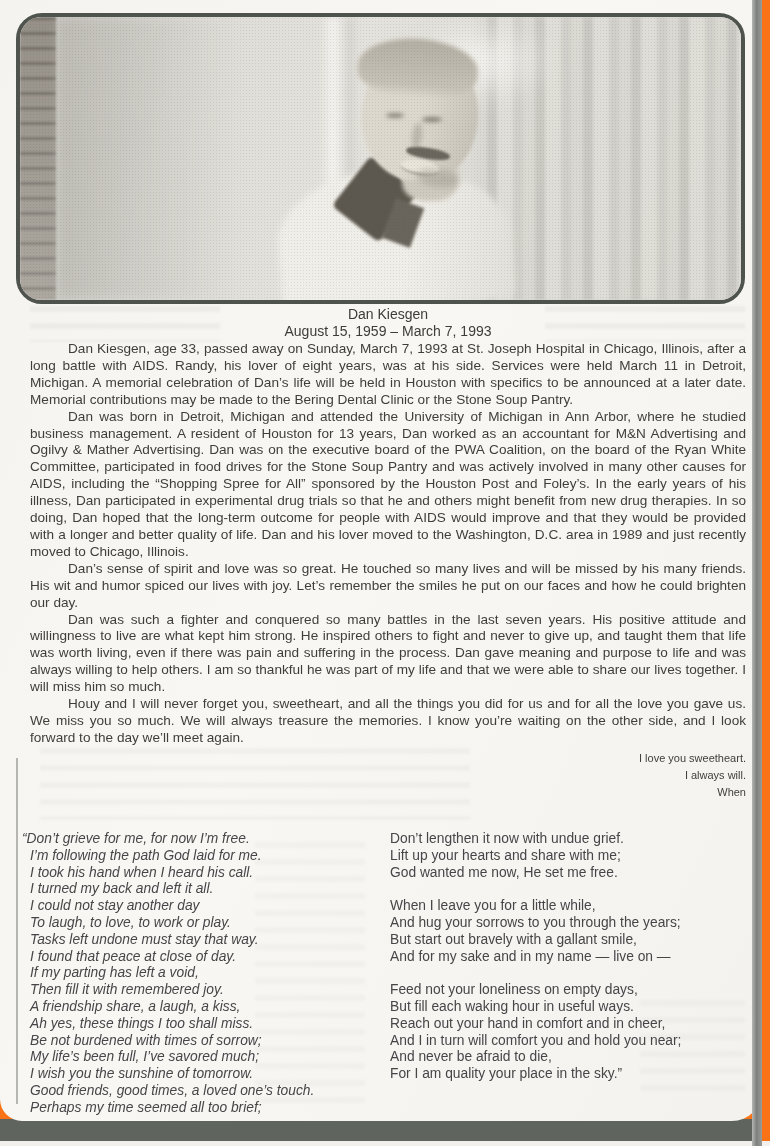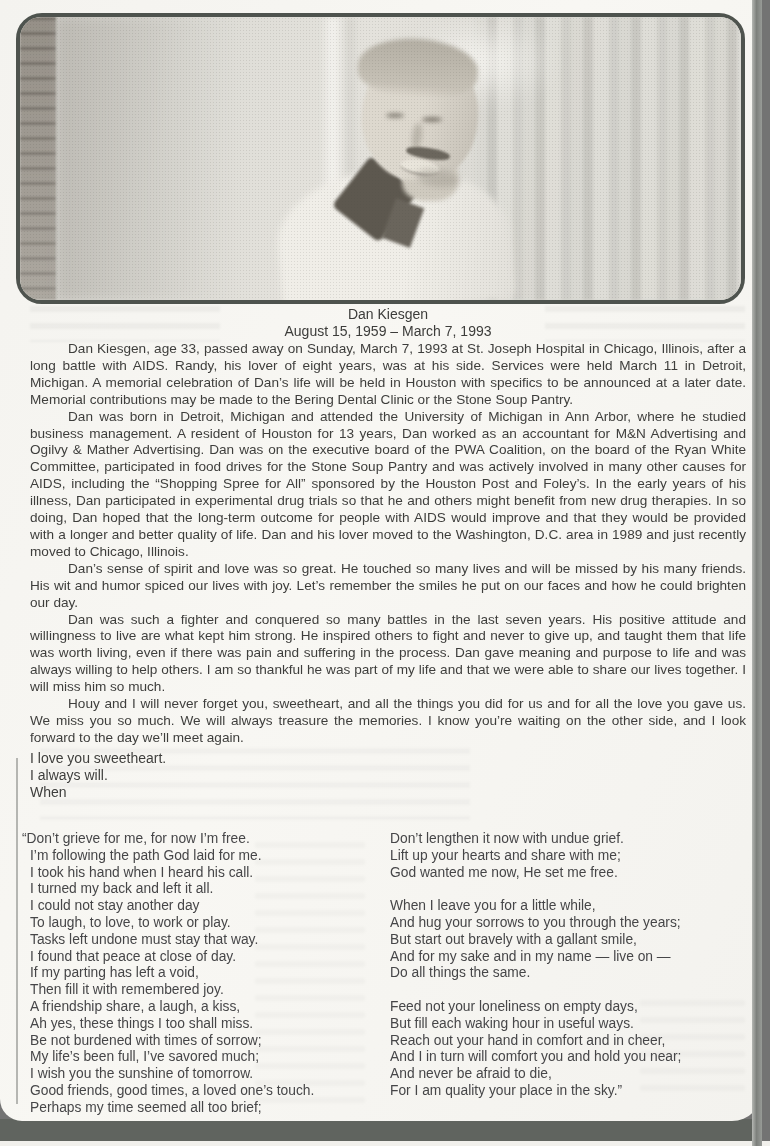--- a/index.html
+++ b/index.html
@@ -2,21 +2,21 @@
 <html><head>
 <meta charset="utf-8">
 <style>
   html,body{margin:0;padding:0;}
   body{
     width:770px;height:1146px;
     background:#eeede9;
     font-family:"Liberation Sans","DejaVu Sans",sans-serif;
     overflow:hidden;
   }
-  .canvas{position:relative;width:770px;height:1146px;background:#737373;}
+  .canvas{position:relative;width:770px;height:1146px;background:#f97316;}
 
   
   .page{
     position:absolute;left:0;top:0;width:762px;height:1121px;
     background:linear-gradient(115deg,#f4f3ef 0%,#f8f7f3 45%,#f3f2ee 100%);
     border-radius:0 0 30px 22px;
   }
   .scan-bottom-bar{
     position:absolute;left:0;top:1119px;width:762px;height:22px;
     background:#60645f;
@@ -88,27 +88,27 @@
     text-align:center;color:#3c3c3a;font-size:14px;line-height:17px;
   }
   .obituary{
     position:absolute;left:30px;top:341px;width:716px;
     color:#3e3e3c;font-size:13.6px;line-height:16.9px;
     text-align:justify;
   }
   .obituary p{margin:0;text-indent:38px;}
   .obituary .pub{}
   .sign-off{
-    margin-top:3px;line-height:17.2px;color:#3e3e3c;font-size:14px;
+    margin-top:3px;text-align:right;line-height:17.2px;color:#3e3e3c;font-size:11px;
   }
   .poem{
     position:absolute;left:22px;top:831px;width:730px;
     color:#464648;font-size:13.8px;line-height:16.8px;
   }
-  .poem-col-left{position:absolute;left:0;top:0;width:350px;padding-left:8px;}
+  .poem-col-left{position:absolute;left:0;top:0;width:350px;padding-left:8px;font-style:italic;}
   .poem-col-left .line:first-child{margin-left:-8px;}
   .poem-col-right{position:absolute;left:368px;top:0;width:362px;}
   .stanza{margin:0 0 16.8px 0;}
   .stanza:last-child{margin-bottom:0;}
 
   
   .ghost{
     position:absolute;filter:blur(1.2px);opacity:.55;
     background:repeating-linear-gradient(to bottom,rgba(128,130,126,.14) 0 6px,rgba(0,0,0,0) 6px 17px);
   }
@@ -200,21 +200,20 @@
         <div class="stanza">
             <div class="line">Don’t lengthen it now with undue grief.</div>
             <div class="line">Lift up your hearts and share with me;</div>
             <div class="line">God wanted me now, He set me free.</div>
           </div>
         <div class="stanza">
             <div class="line">When I leave you for a little while,</div>
             <div class="line">And hug your sorrows to you through the years;</div>
             <div class="line">But start out bravely with a gallant smile,</div>
             <div class="line">And for my sake and in my name — live on —</div>
-            <div class="line">Do all things the same.</div>
           </div>
         <div class="stanza">
             <div class="line">Feed not your loneliness on empty days,</div>
             <div class="line">But fill each waking hour in useful ways.</div>
             <div class="line">Reach out your hand in comfort and in cheer,</div>
             <div class="line">And I in turn will comfort you and hold you near;</div>
             <div class="line">And never be afraid to die,</div>
             <div class="line">For I am quality your place in the sky.”</div>
           </div>
       </div>

